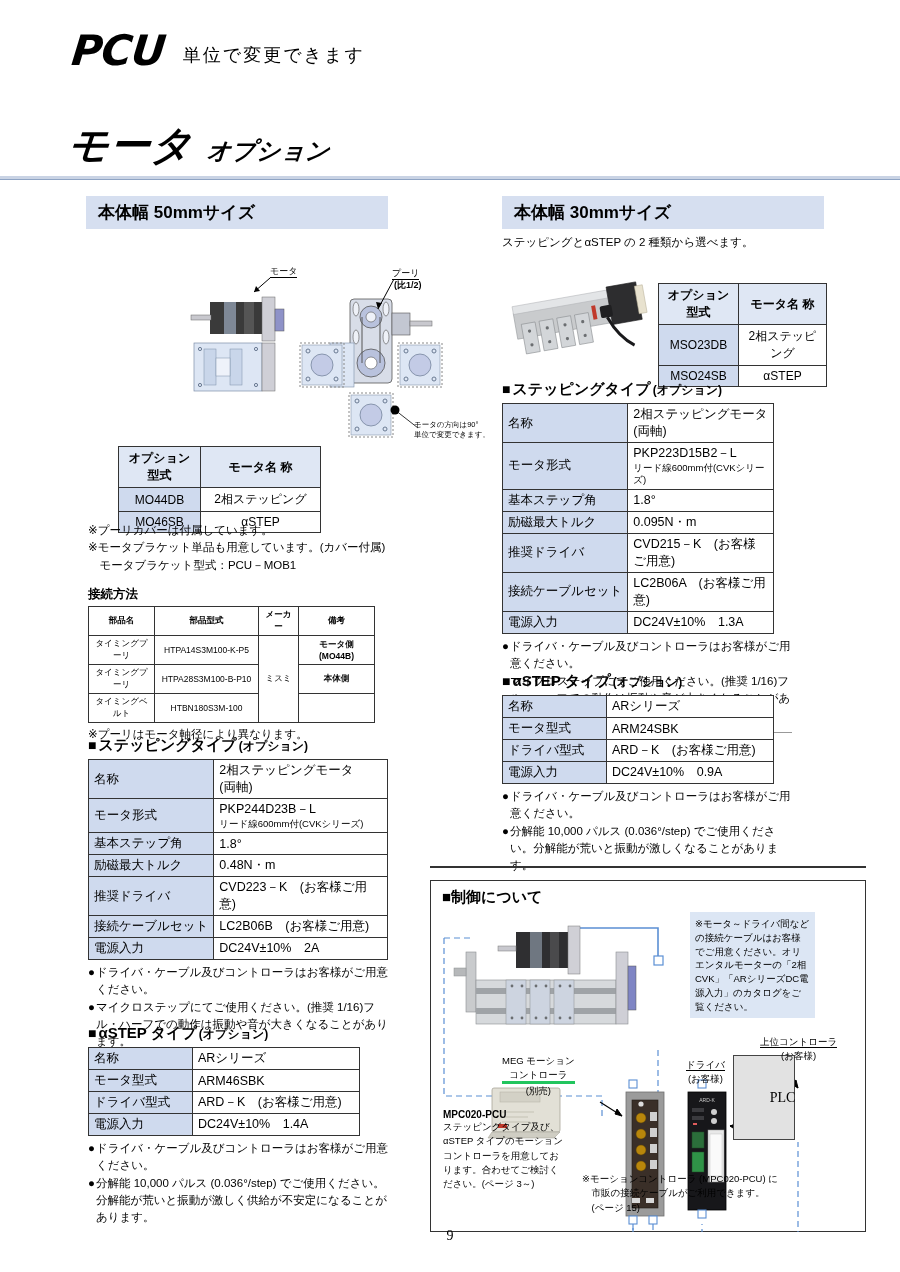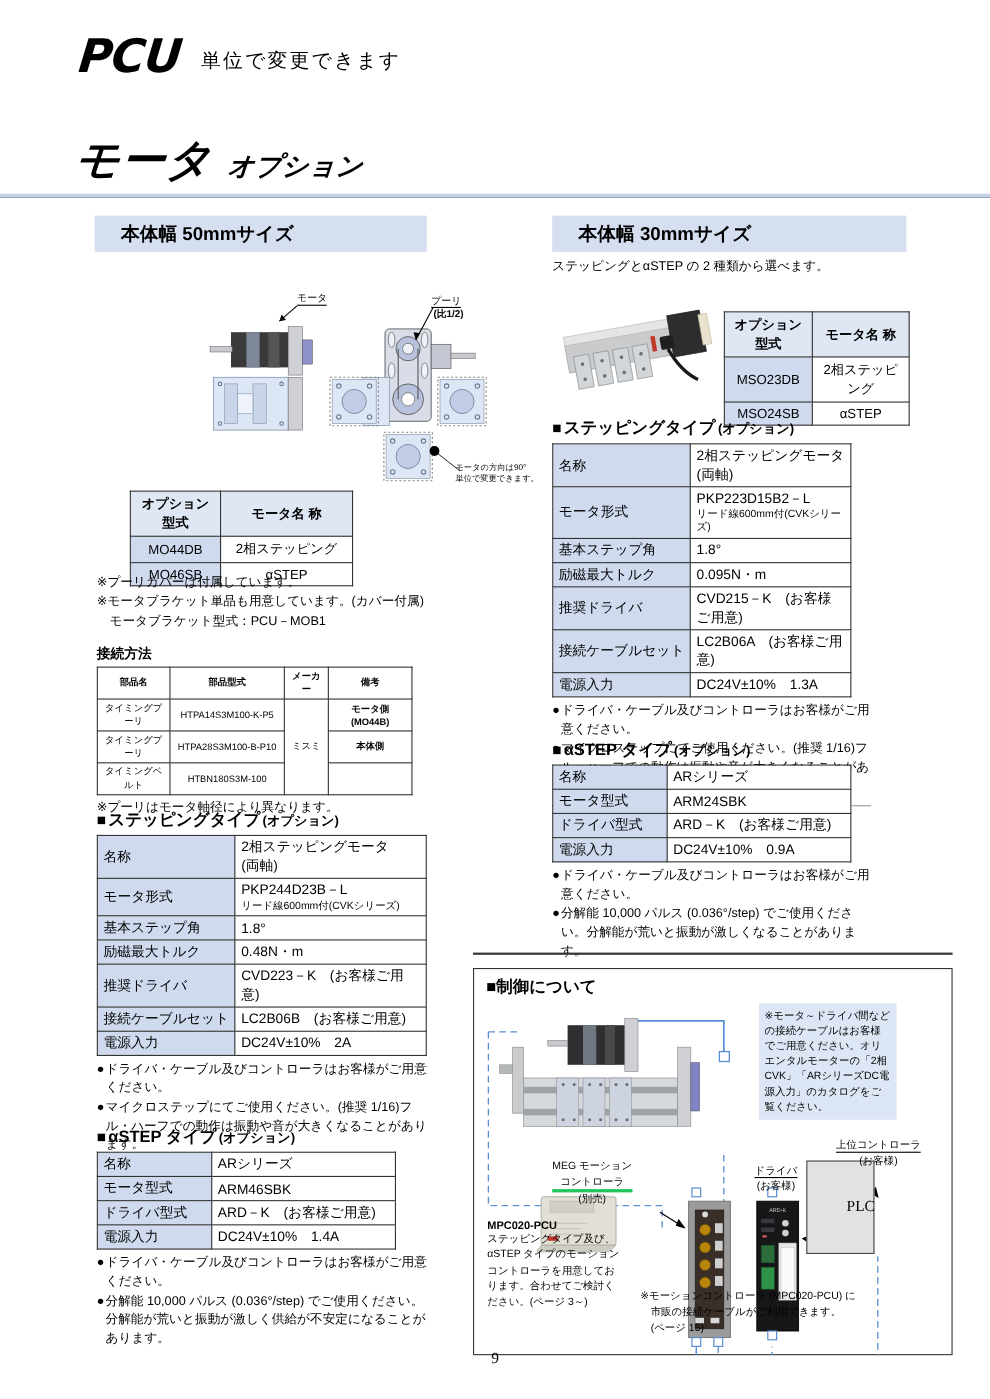--- a/index.html
+++ b/index.html
@@ -30,21 +30,21 @@
   }
   .title-opt { font-size: 24px; font-weight: 900; font-style: italic; transform: skewX(-5deg); }
 
   .hdr-rule { position: absolute; left: 0; top: 176px; width: 900px; height: 3px; background: #c9d3e4; }
   .hdr-rule2 { position: absolute; left: 0; top: 179px; width: 900px; height: 1px; background: #8fa4c4; }
 
   
   .sec-band {
     background: #d6dff0;
     font-size: 17px; font-weight: bold;
-    padding: 5px 10px 5px 24px;
+    padding: 5px 10px 5px 12px;
   }
   .lead { font-size: 11.5px; line-height: 1.55; margin-top: 5px; }
 
   .h-block { font-size: 15px; font-weight: bold; display: flex; align-items: baseline; gap: 2px; }
   .h-block .sq { font-size: 14px; }
   .h-block .paren { font-size: 12px; font-weight: bold; }
 
   table.spec { border-collapse: collapse; font-size: 12.5px; }
   table.spec td { border: 1px solid #333; padding: 2px 5px; vertical-align: middle; }
   table.spec td.k { background: #cfdaee; white-space: nowrap; }

